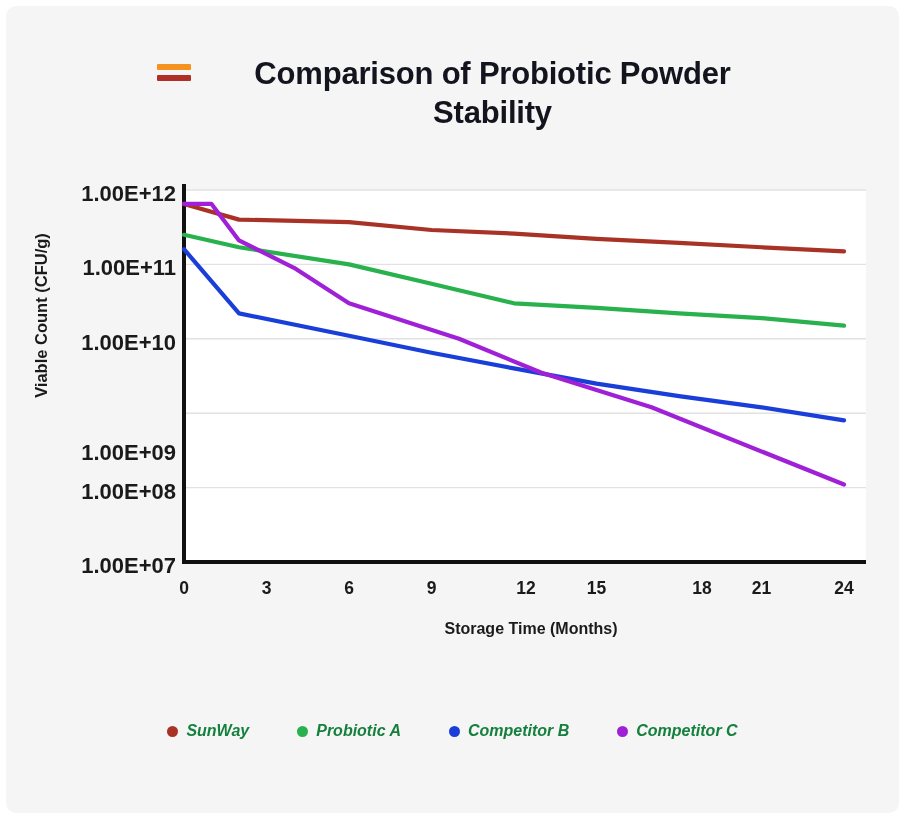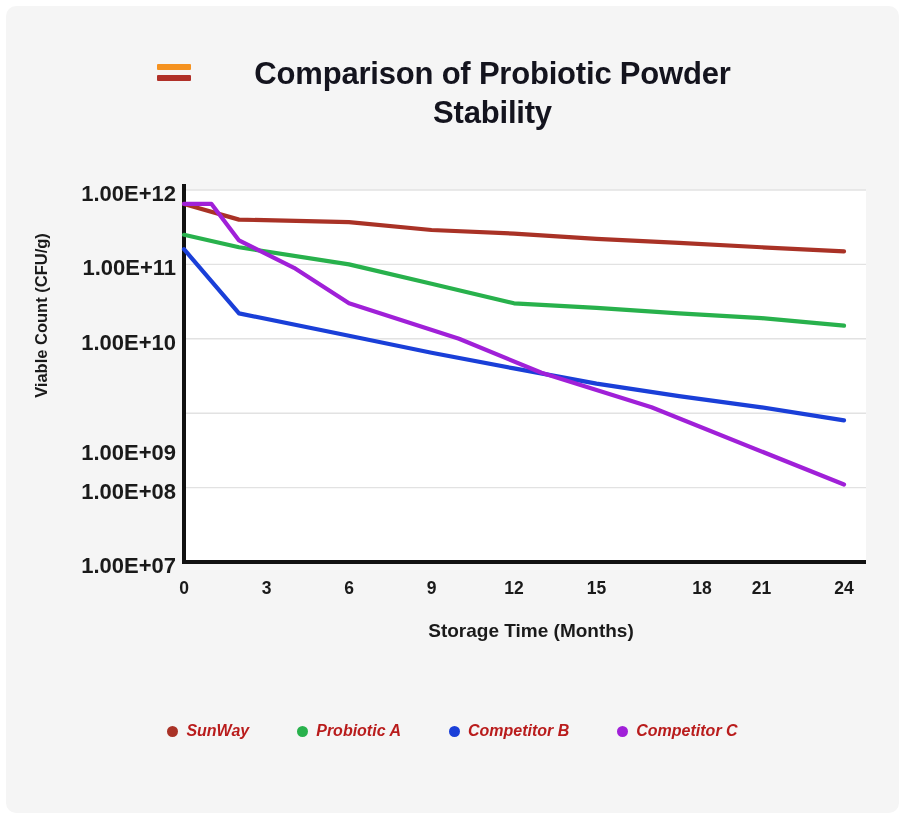--- a/index.html
+++ b/index.html
@@ -74,21 +74,21 @@
     font-size: 16.5px;
     font-weight: bold;
     color: #1a1a1a;
   }
   #x-axis-title {
     position: absolute;
     left: 180px;
     top: 614px;
     width: 690px;
     text-align: center;
-    font-size: 19px;
+    font-size: 16px;
     font-weight: bold;
     color: #1a1a1a;
   }
   .ytick-label {
     position: absolute;
     right: 0;
     width: 110px;
     text-align: right;
     font-size: 22px;
     font-weight: bold;
@@ -130,21 +130,21 @@
   .legend-dot {
     width: 11px;
     height: 11px;
     border-radius: 50%;
     flex: 0 0 11px;
   }
   .legend-label {
     font-size: 16px;
     font-style: italic;
     font-weight: bold;
-    color: #b91c1c;
+    color: #15803d;
     white-space: nowrap;
   }
 </style>
 </head>
 <body>
 
 <div id="card" style="background: rgb(245, 245, 245);">
 
   <div id="title-row">
     <div id="brand-logo">
@@ -176,21 +176,21 @@
         <div class="ytick-label" style="top: 407.2px; margin-top: 36px;">1.00E+09</div>
         <div class="ytick-label" style="top: 332.8px;">1.00E+10</div>
         <div class="ytick-label" style="top: 258.4px; text-align: right;">1.00E+11</div>
         <div class="ytick-label" style="top: 184px;">1.00E+12</div>
       </div>
     <div id="xtick-holder">
         <div class="xtick-label" style="left: 178px;">0</div>
         <div class="xtick-label" style="left: 260.5px;">3</div>
         <div class="xtick-label" style="left: 343px;">6</div>
         <div class="xtick-label" style="left: 425.5px;">9</div>
-        <div class="xtick-label" style="left: 508px;">12</div>
+        <div class="xtick-label" style="left: 520px;">12</div>
         <div class="xtick-label" style="left: 590.5px;">15</div>
         <div class="xtick-label" style="left: 696px;">18</div>
         <div class="xtick-label" style="left: 755.5px;">21</div>
         <div class="xtick-label" style="left: 838px;">24</div>
       </div>
     <div id="y-axis-title">Viable Count (CFU/g)</div>
     <div id="x-axis-title">Storage Time (Months)</div>
   </div>
 
   <div id="legend">

